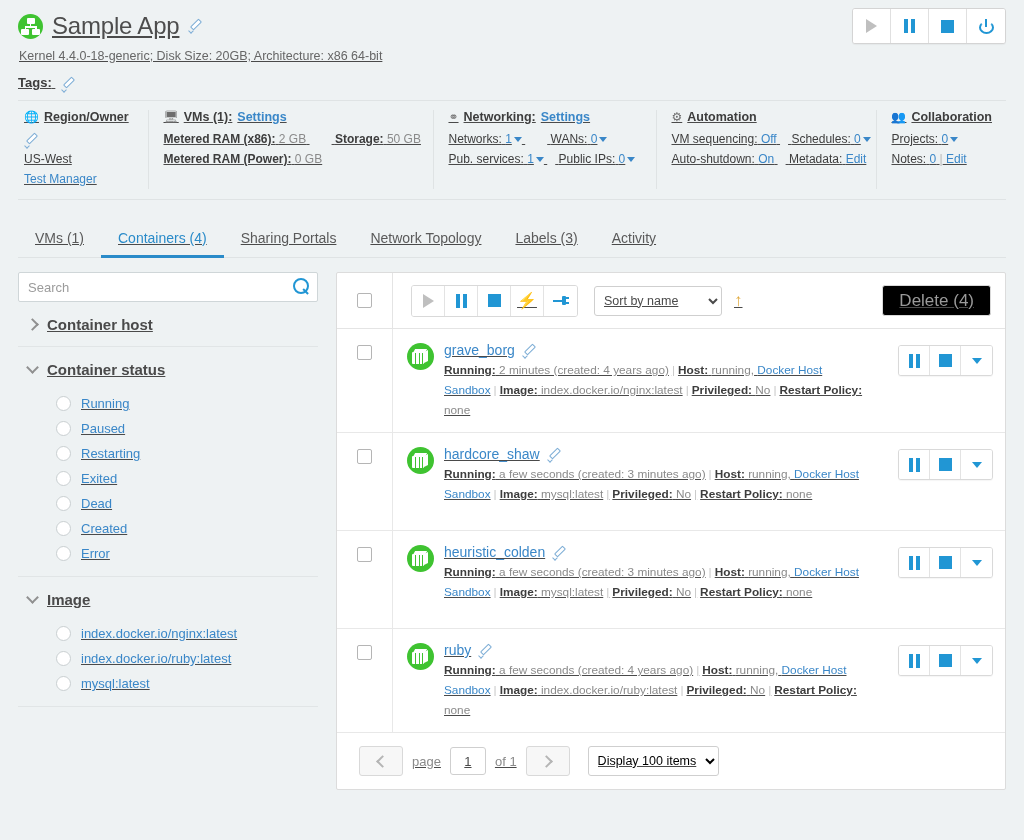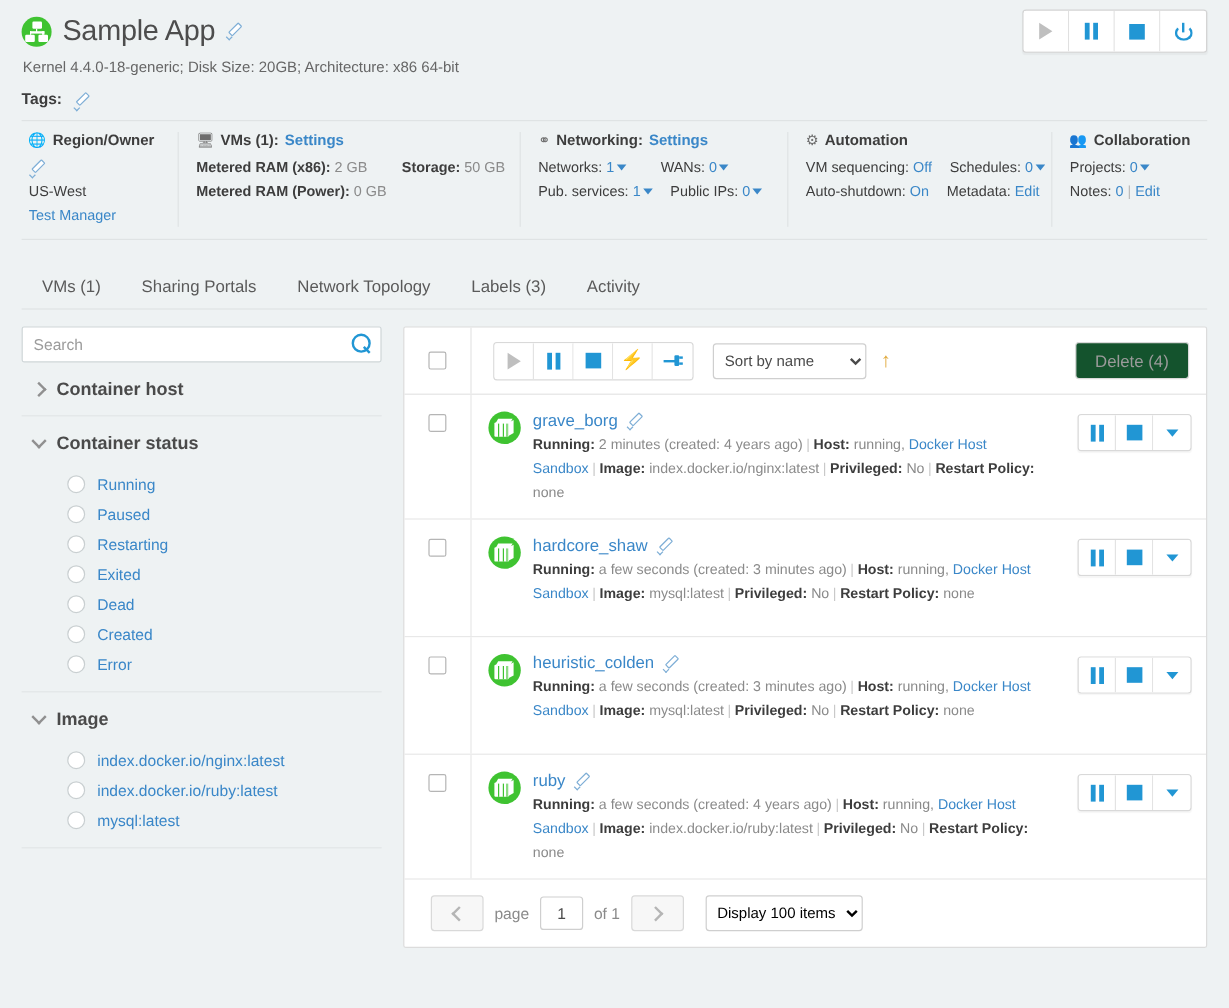--- a/index.html
+++ b/index.html
@@ -8,21 +8,21 @@
     width: 1024px; height: 840px;
     background: #eef2f3;
     font-family: "Liberation Sans", sans-serif;
     font-size: 13px;
     color: #4a4a4a;
     overflow: hidden;
   }
   a { color: #3a87c8; text-decoration: none; }
 
   
-  .page { width: 1024px; height: 840px; position: relative; }
+  .page { width: 1024px; height: 840px; position: relative; text-decoration: underline; }
   .hdr { padding: 8px 18px 0 18px; position: relative; }
   .title-row { display: flex; align-items: center; gap: 9px; height: 36px; }
   .app-icon {
     width: 25px; height: 25px; border-radius: 50%;
     background: #3fc331; position: relative; flex: none;
   }
   .app-icon .nd { position: absolute; background: #fff; }
   .app-icon .n-top { width: 8px; height: 6px; left: 8.5px; top: 4px; border-radius: 1px; }
   .app-icon .n-bl  { width: 8px; height: 6px; left: 3px;  top: 15px; border-radius: 1px; }
   .app-icon .n-br  { width: 8px; height: 6px; left: 14px; top: 15px; border-radius: 1px; }
@@ -155,22 +155,22 @@
   .tbbtn { width:33px;height:30px;display:flex;align-items:center;justify-content:center;
            border-right:1px solid #e3e3e3; background:#fff; cursor:pointer; }
   .tbbtn:last-child { border-right:none; }
   select.sortsel {
     margin-left:16px; height:30px; width:128px; font-size:12.5px; color:#4a4a4a;
     border:1px solid #cfcfcf; border-radius:3px; background:#fff; padding:0 5px;
     font-family:"Liberation Sans", sans-serif;
   }
   .sortarrow { margin-left:12px; color:#e0a93c; font-size:17px; cursor:pointer; line-height:1; }
   .del-btn {
-    margin-left:auto; height:31px; padding: 0 16px; font-size:14px; color:#9a9a9a;
-    background:#14532d; border:1px solid #d9d9d9; border-radius:3px; cursor:pointer;
+    margin-left:auto; height:31px; padding: 0 16px; font-size:17px; color:#9a9a9a;
+    background:#000000; border:1px solid #d9d9d9; border-radius:3px; cursor:pointer;
     font-family:"Liberation Sans", sans-serif;
     text-align:right;
   }
 
   .crow { display:flex; border-bottom:1px solid #e8e8e8; min-height:98px; }
   .crow .cbcell { align-items:flex-start; padding-top:16px; border-right:1px solid #e8e8e8; }
   .cbody { flex:1; display:flex; padding: 13px 12px 12px 14px; gap:10px; }
   .cicon {
     width:27px;height:27px;border-radius:50%;background:#3fc331;position:relative;flex:none; margin-top:1px;
   }
@@ -354,20 +354,21 @@
         <span>Notes:</span>
         <span class="lnk">0</span>
         <span style="color:#b9b9b9;">|</span>
         <a class="lnk">Edit</a>
       </div>
     </div>
   </div>
 
   <div class="tabs">
     <div class="tab"><span>VMs (1)</span></div>
+    <div class="tab active"><span>Containers (4)</span></div>
     <div class="tab"><span>Sharing Portals</span></div>
     <div class="tab"><span>Network Topology</span></div>
     <div class="tab"><span>Labels (3)</span></div>
     <div class="tab"><span>Activity</span></div>
   </div>
 
   <div class="body">
 
     <div class="side">
       <div class="search-wrap">

